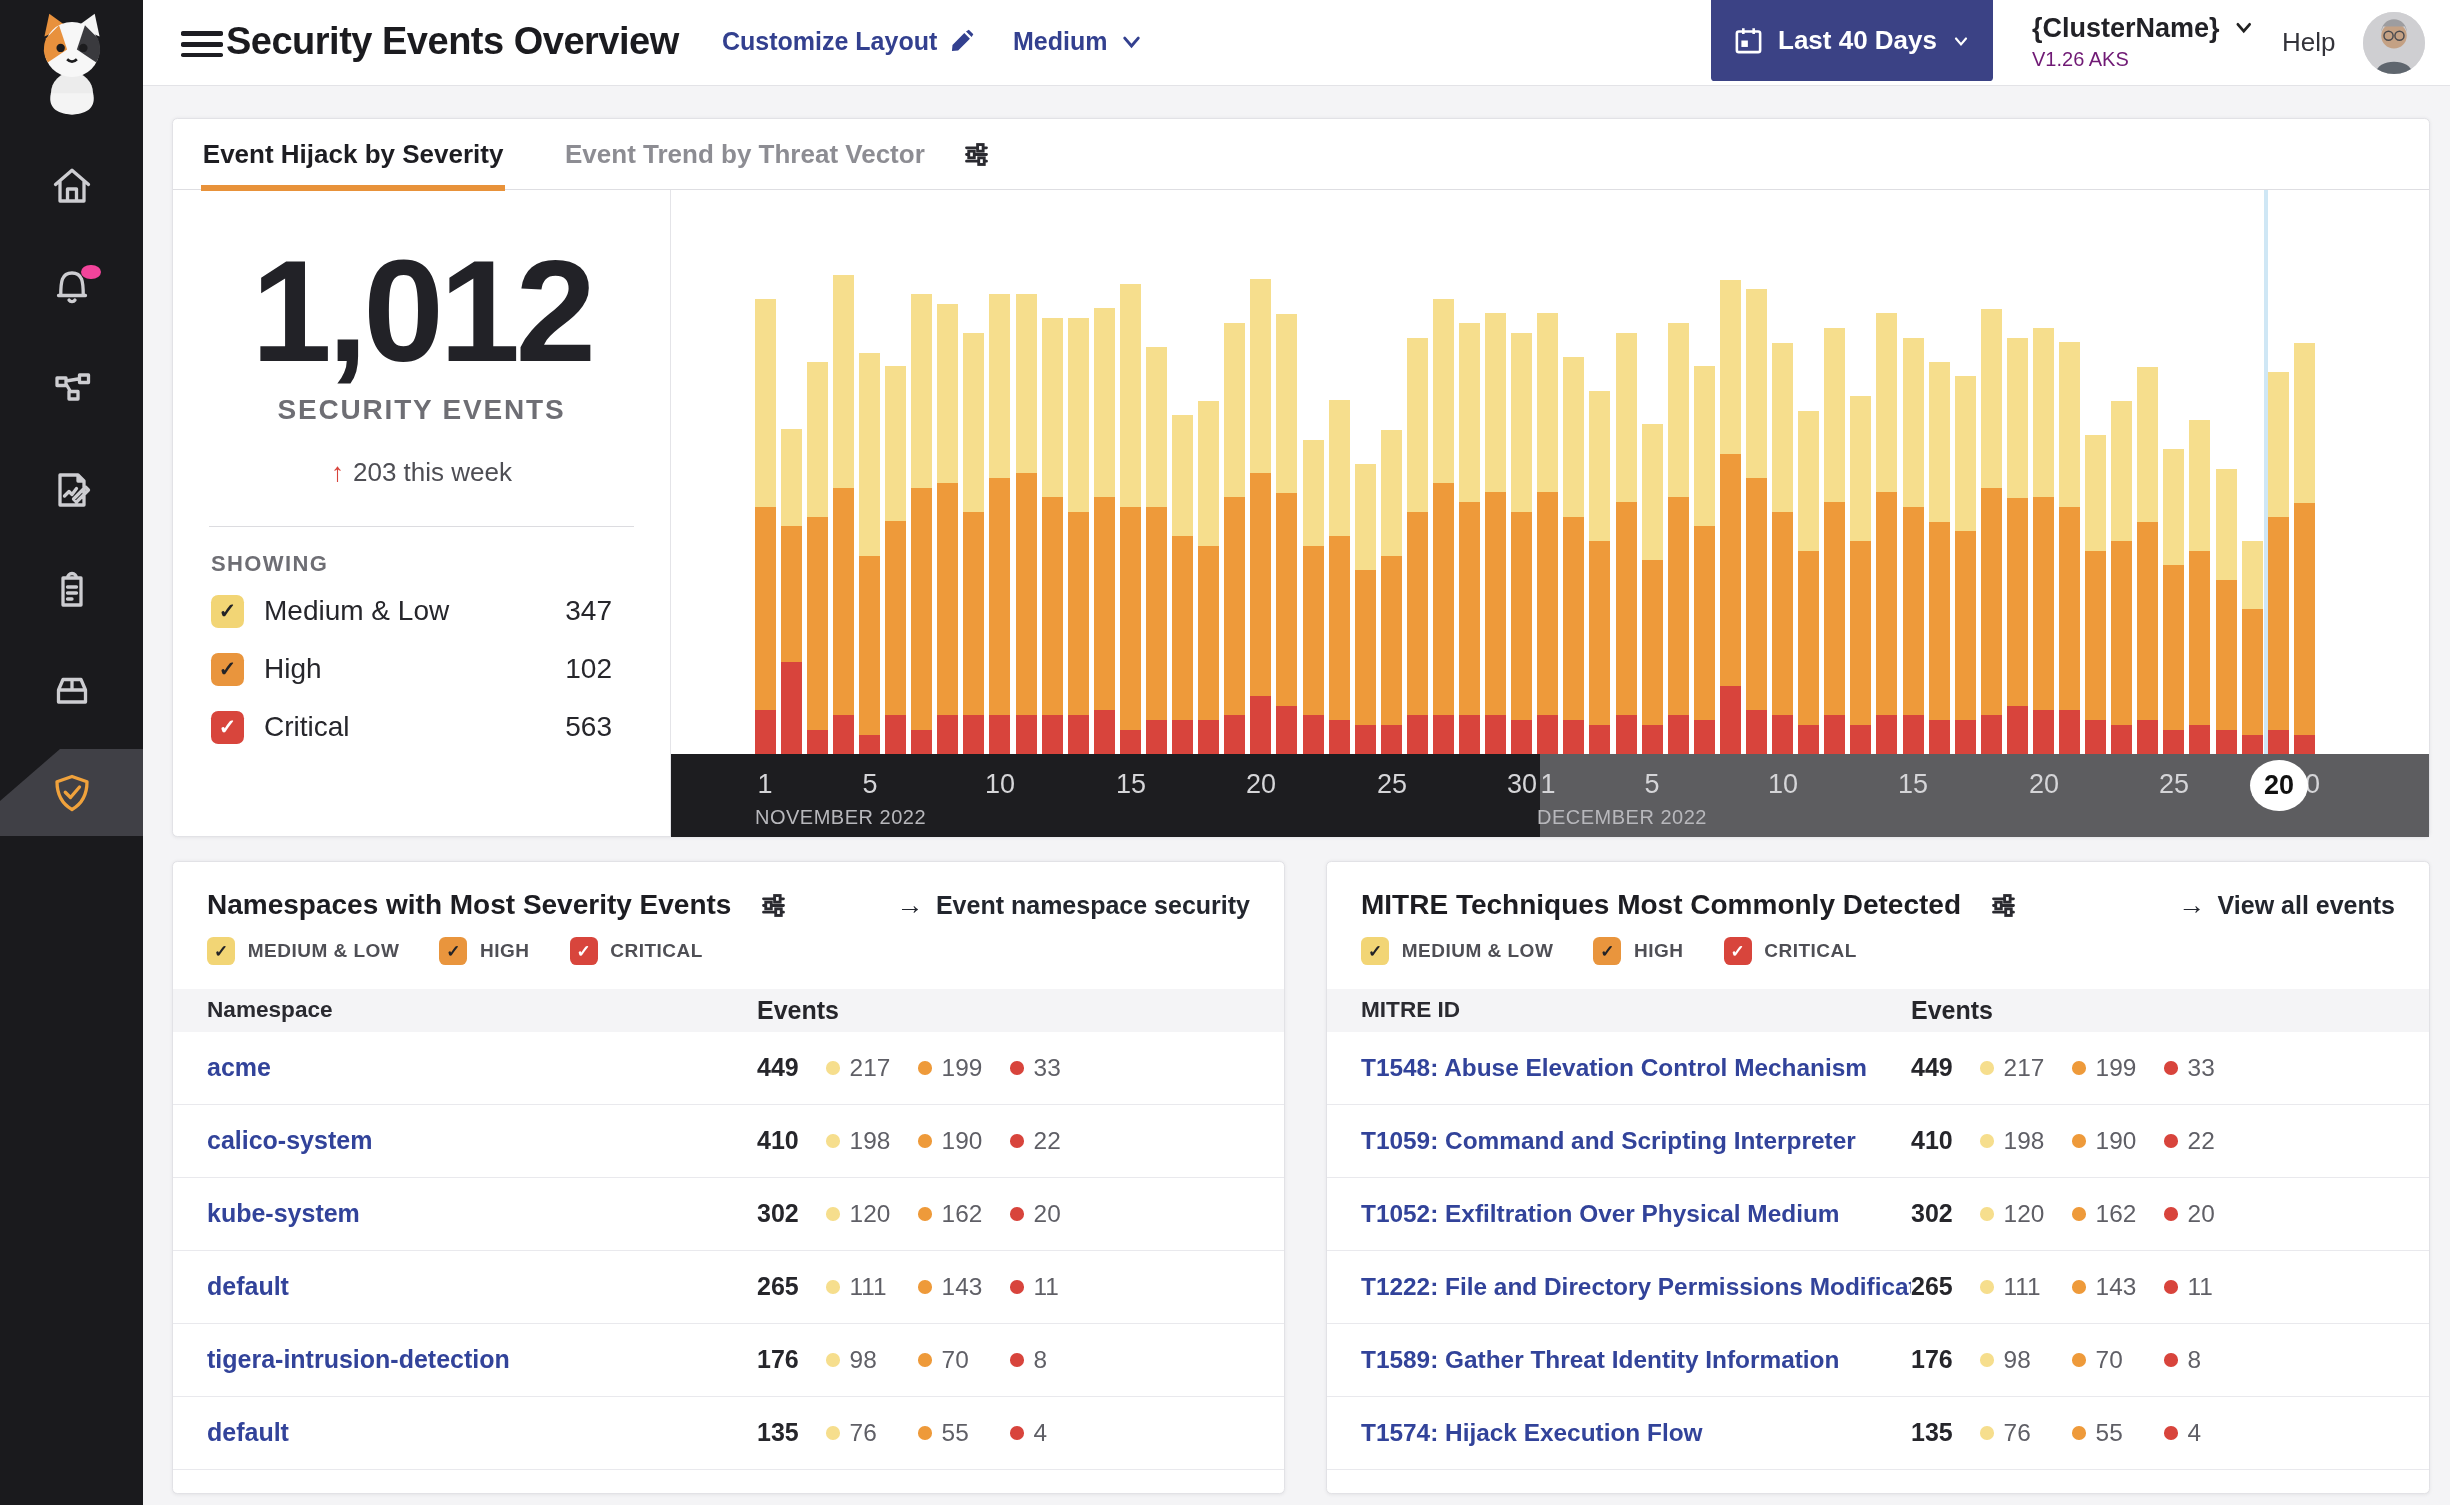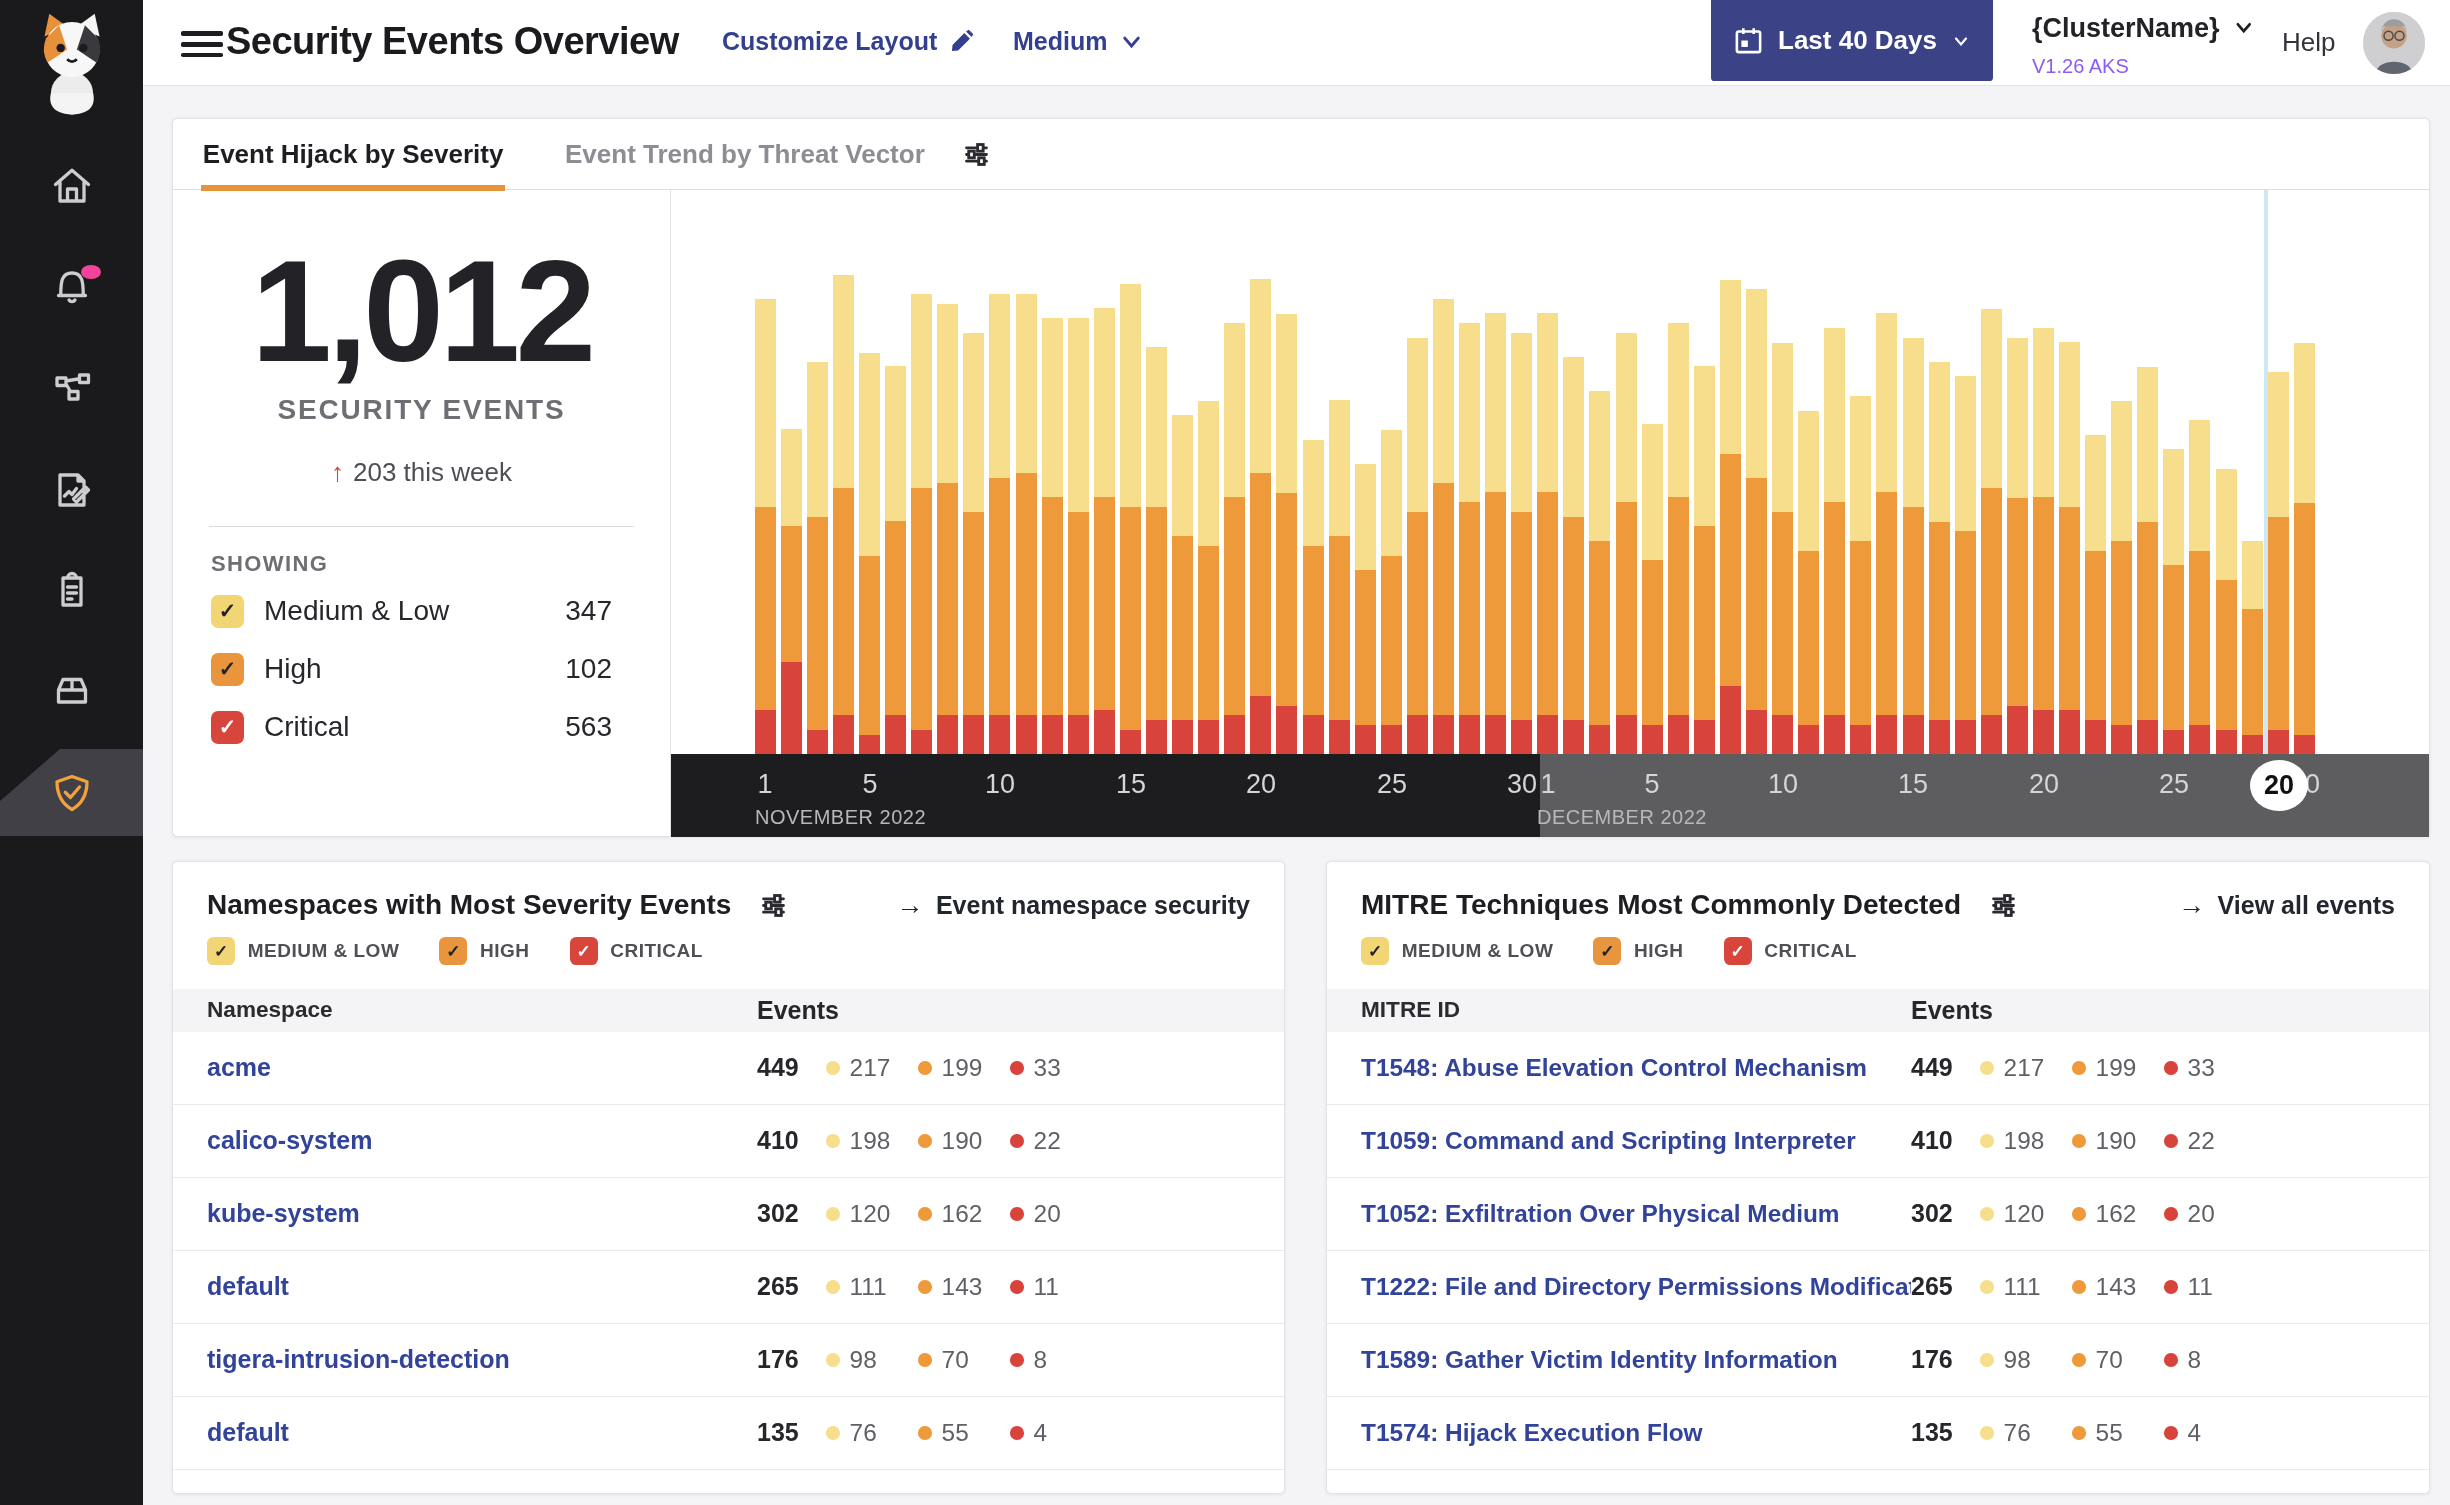--- a/index.html
+++ b/index.html
@@ -21,21 +21,21 @@
   .hamburger span { display:block; height:4.5px; background:#1d1d22; border-radius:1.8px; margin:6.3px 0; }
   .page-title { position:absolute; left:83px; top:20px; font-size:38px; font-weight:800; letter-spacing:-0.5px; color:#1b1b1f; }
   .hdr-link { position:absolute; top:27px; font-size:25px; font-weight:600; color:#33408f; cursor:pointer; display:flex; align-items:center; gap:11px; }
   .hdr-customize { left:579px; }
   .hdr-export { left:870px; }
   .hdr-link svg { width:27px; height:27px; }
   .date-btn { position:absolute; left:1568px; top:0; width:282px; height:81px; background:#3b4285; color:#fff; border:none; border-radius:0 0 3.6px 3.6px;
     font-family:"Liberation Sans",sans-serif; font-size:26px; font-weight:600; display:flex; align-items:center; justify-content:center; gap:14.5px; cursor:pointer; }
   .cluster { position:absolute; left:1889px; top:12.7px; cursor:pointer; }
   .cluster-name { font-size:27px; font-weight:600; color:#222227; display:flex; gap:12.7px; align-items:center; }
-  .cluster-ver { font-size:20px; color:#8b5cf6; margin-top:11px; }
+  .cluster-ver { font-size:20px; color:#701a75; margin-top:4px; }
   .help { position:absolute; left:2139px; top:27px; font-size:26px; color:#33333a; cursor:pointer; }
   .avatar { position:absolute; left:2220px; top:11.8px; width:62px; height:62px; border-radius:50%; overflow:hidden; background:#d9d9db; cursor:pointer; }
 
   
   .card { background:#fff; border:0.9px solid #e2e2e6; border-radius:5.4px; box-shadow:0 0.9px 3.6px rgba(30,30,40,.07); position:absolute; }
   .chart-card { left:172px; top:118px; width:2258px; height:719px; }
   .tabs-row { height:71px; border-bottom:1.8px solid #dedee2; display:flex; align-items:center; padding-left:28px; }
   .tab { position:relative; font-size:26px; height:71px; display:flex; align-items:center; padding:0 1.8px; cursor:pointer; color:#8d8d93; font-weight:600; }
   .tab.active { color:#1d1d22; font-weight:800; }
   .tab.active::after { content:""; position:absolute; left:0; right:0; bottom:-1.8px; height:6.3px; background:#e8923a; }
@@ -818,21 +818,21 @@
             <span class="sev-dot dot-h" style="background: rgb(238, 154, 58);"></span>
             <span class="sev-val v-h">143</span>
           </div>
     <div class="sev-group">
             <span class="sev-dot dot-c" style="background: rgb(216, 68, 60);"></span>
             <span class="sev-val v-c">11</span>
           </div>
   </div>
 
   <div class="tbl-row">
-    <div class="cell-name"><a>T1589: Gather Victim Identity Information</a></div>
+    <div class="cell-name"><a>T1589: Gather Threat Identity Information</a></div>
     <div class="cell-total t-total">176</div>
     <div class="sev-group">
             <span class="sev-dot dot-m" style="background: rgb(246, 222, 141);"></span>
             <span class="sev-val v-m">98</span>
           </div>
     <div class="sev-group">
             <span class="sev-dot dot-h" style="background: rgb(238, 154, 58);"></span>
             <span class="sev-val v-h">70</span>
           </div>
     <div class="sev-group">

